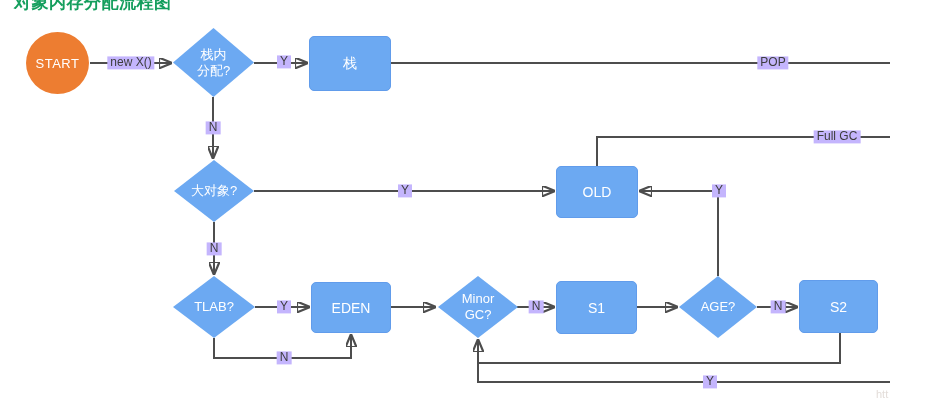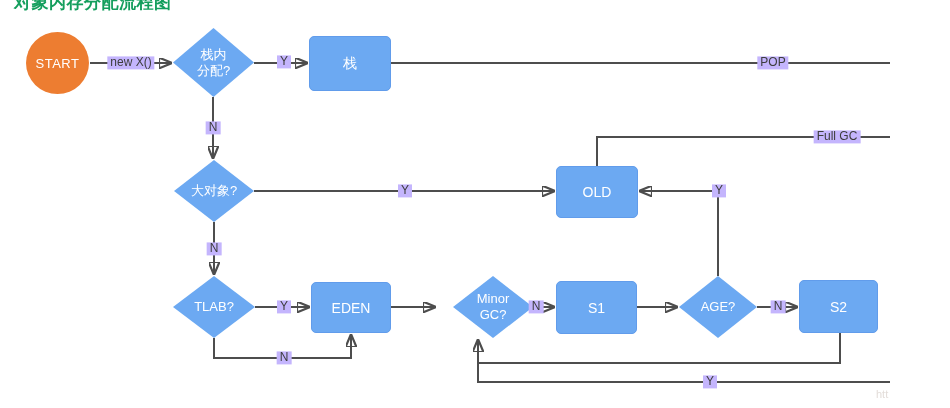--- a/index.html
+++ b/index.html
@@ -32,21 +32,21 @@
     font-size:13px;line-height:1.2;white-space:pre-line;
   }
   
   .n-start  {left:26px; top:32px; width:63px;height:62px;}
   .n-d-stackalloc{left:173px;top:28px; width:81px;height:69px;}
   .n-stack  {left:309px;top:36px; width:82px;height:55px;}
   .n-d-bigobj{left:174px;top:160px;width:80px;height:62px;}
   .n-old    {left:556px;top:166px;width:82px;height:52px;}
   .n-d-tlab {left:173px;top:276px;width:82px;height:62px;}
   .n-eden   {left:311px;top:282px;width:80px;height:51px;}
-  .n-d-minor{left:453px;top:276px;width:80px;height:62px;}
+  .n-d-minor{left:438px;top:276px;width:80px;height:62px;}
   .n-s1     {left:556px;top:281px;width:81px;height:53px;}
   .n-d-age  {left:679px;top:276px;width:78px;height:62px;}
   .n-s2     {left:799px;top:280px;width:79px;height:53px;}
   
   .lbl{
     position:absolute;transform:translate(-50%,-50%);
     background:#c4b5fd;padding:0 3px;
     font-size:12px;color:#3d3d3d;white-space:nowrap;line-height:1.1;
   }
   .l-newx {left:131px;top:63px;}

